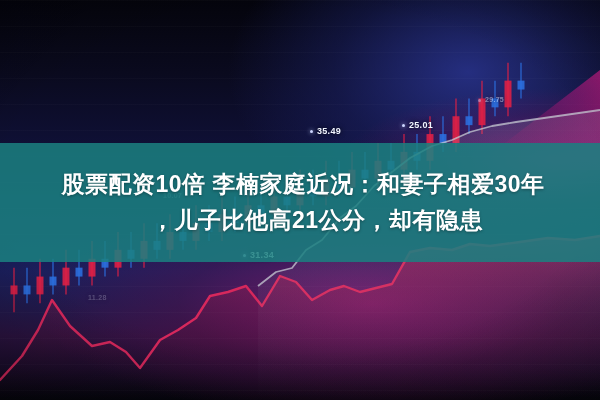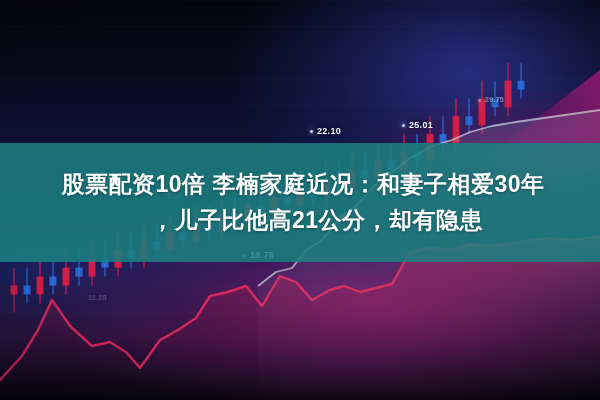--- a/index.html
+++ b/index.html
@@ -214,24 +214,24 @@
   </svg>
 
   <svg class="layer" viewBox="0 0 600 400" preserveAspectRatio="none">
     <polygon id="grayFill" fill="url(#grayGrad)" points="258,286 276,272 292,268 306,250 322,240 340,218 356,206 374,186 392,172 410,158 432,146 452,140 470,132 492,126 516,122 544,118 572,114 600,110 600,400 258,400" opacity=".30"></polygon>
     <polyline id="grayStroke" fill="none" stroke="#C8CCD4" stroke-width="1.8" stroke-linejoin="round" opacity=".75" points="258,286 276,272 292,268 306,250 322,240 340,218 356,206 374,186 392,172 410,158 432,146 452,140 470,132 492,126 516,122 544,118 572,114 600,110"></polyline>
   </svg>
 
   <div class="layer" id="vignette"></div>
 
   <div id="price-labels">
-      <div class="ptag" style="left: 310px; top: 126px; opacity: 1; font-size: 9px; color: rgb(242, 246, 255);"><span class="dot"></span><span>22.10</span></div>
+      <div class="ptag" style="left: 310px; top: 126px; opacity: 1; font-size: 9px; color: rgb(242, 246, 255);"><span class="dot"></span><span>35.49</span></div>
       <div class="ptag" style="left: 402px; top: 120px; opacity: 1; font-size: 9px; color: rgb(242, 246, 255);"><span class="dot"></span><span>25.01</span></div>
       <div class="ptag" style="left: 478px; top: 96px; opacity: 0.45; font-size: 7px; color: rgb(242, 246, 255);"><span class="dot"></span><span>29.75</span></div>
-      <div class="ptag" style="left: 243px; top: 250px; opacity: 1; font-size: 9px; color: rgb(242, 246, 255);"><span class="dot"></span><span>18.75</span></div>
+      <div class="ptag" style="left: 243px; top: 250px; opacity: 1; font-size: 9px; color: rgb(242, 246, 255);"><span class="dot"></span><span>31.34</span></div>
       <div class="ptag" style="left: 163px; top: 192px; opacity: 0.3; font-size: 7px; color: rgb(242, 246, 255);"><span>10.07</span></div>
       <div class="ptag" style="left: 88px; top: 294px; opacity: 0.22; font-size: 7px; color: rgb(242, 246, 255);"><span>11.28</span></div>
     </div>
 
   <div id="banner">
     <div class="headline" id="line1">股票配资10倍 李楠家庭近况：和妻子相爱30年</div>
     <div class="headline" id="line2">，儿子比他高21公分，却有隐患</div>
   </div>
 
 </div>

